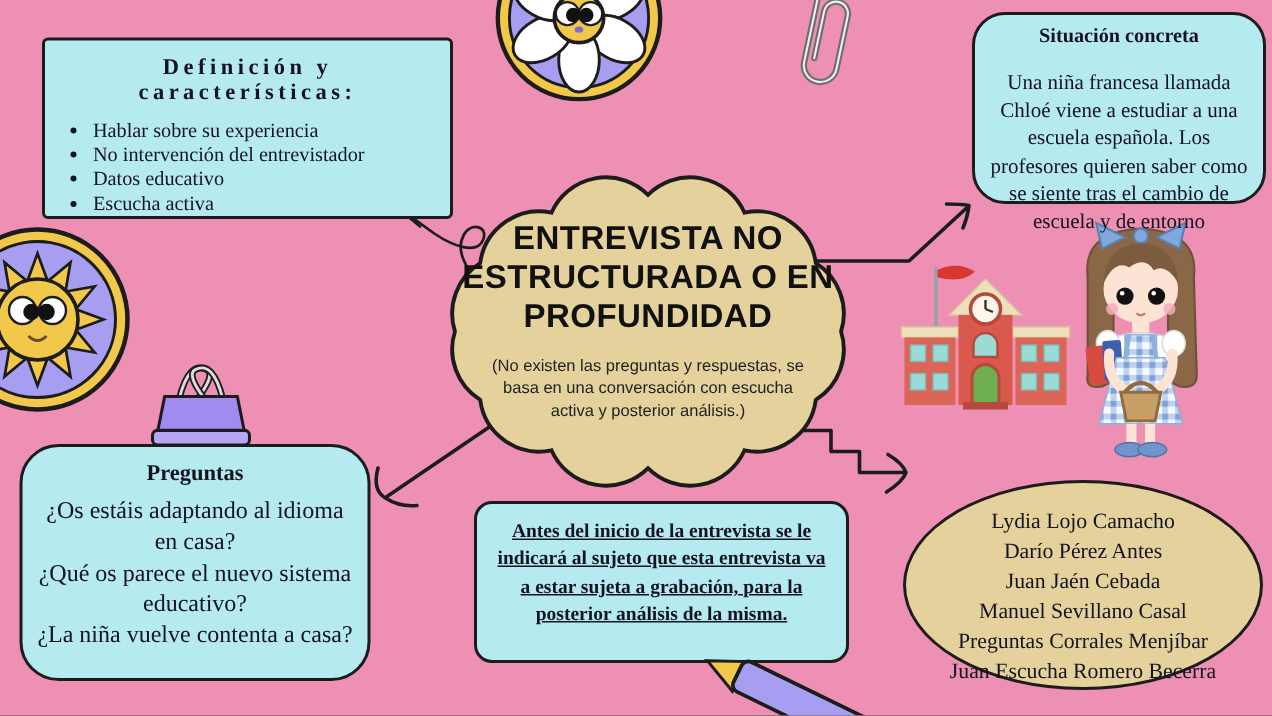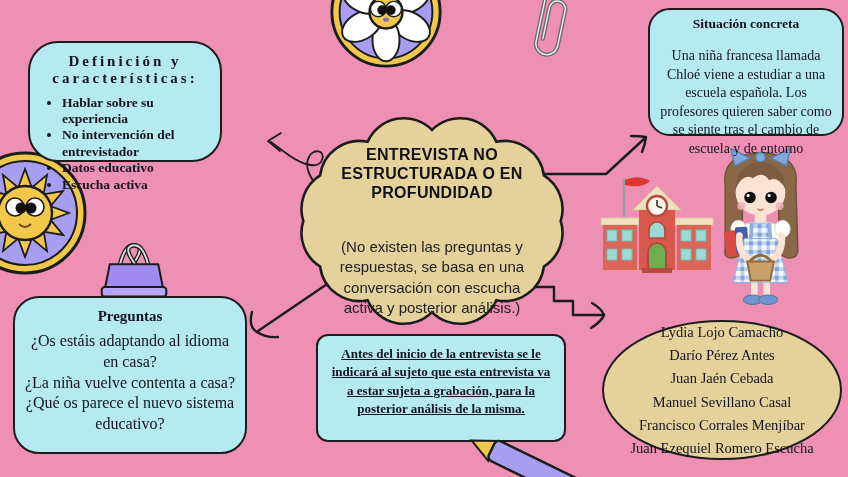--- a/index.html
+++ b/index.html
@@ -9,51 +9,51 @@
     background:#ee8fb4;
     font-family:"Liberation Serif", serif;
     color:#141420;
   }
   .box{
     position:absolute;background:#b5eaf0;border:2.5px solid #1c1c1c;
     box-sizing:border-box;text-align:center;
   }
   .box-title{font-weight:bold;}
   
-  #def-box{left:28px;top:41px;width:194px;height:121px;border-radius:30px;padding:8px 6px 0;}
+  #def-box{left:28px;top:25px;width:274px;height:121px;border-radius:4px;padding:8px 6px 0;}
   #def-box .box-title{font-size:15px;letter-spacing:3px;line-height:1.15;margin-top:2px;}
-  #def-box ul{margin:7px 0 0 0;padding-left:26px;text-align:left;font-weight:bold;}
+  #def-box ul{margin:7px 0 0 0;padding-left:26px;text-align:left;}
   #def-box li{font-size:13.5px;line-height:1.22;}
   
   #sit-box{left:648px;top:8px;width:196px;height:128px;border-radius:22px;padding:6px 6px 0;border-width:2px;}
   #sit-box .box-title{font-size:13.5px;}
   #sit-box .box-body{font-size:14px;line-height:1.33;margin-top:15px;}
   
   #preg-box{left:13px;top:296px;width:234px;height:158px;border-radius:26px;padding:10px 8px 0;}
   #preg-box .box-title{font-size:15px;margin-bottom:6px;}
   #preg-box .question{font-size:16px;line-height:1.3;}
   
   #rec-box{left:316px;top:334px;width:250px;height:108px;border-radius:12px;padding:9px 10px 0;border-width:2px;text-decoration:underline;}
   #rec-box .box-body{font-size:13px;font-weight:bold;line-height:1.42;}
   
   #cloud-wrap{position:absolute;left:296px;top:122px;width:272px;height:198px;}
   #cloud-title{
     position:absolute;left:306px;top:146px;width:252px;text-align:center;
     font-family:"Liberation Sans", sans-serif;font-weight:800;
-    font-size:16px;line-height:1.18;color:#111;letter-spacing:.3px;
+    font-size:22px;line-height:1.18;color:#111;letter-spacing:.3px;
   }
   #cloud-sub{
     position:absolute;left:326px;top:237px;width:212px;text-align:center;
-    font-family:"Liberation Sans", sans-serif;font-size:15px;line-height:1.35;color:#222;
+    font-family:"Liberation Sans", sans-serif;font-size:11px;line-height:1.35;color:#222;
   }
   
   #authors{
     position:absolute;left:602px;top:320px;width:240px;height:140px;
     background:#e4d19c;border:2.5px solid #1c1c1c;border-radius:50%;
-    box-sizing:border-box;display:flex;flex-direction:column;justify-content:space-between;
+    box-sizing:border-box;display:flex;flex-direction:column;justify-content:flex-end;
     text-align:center;
   }
   #authors .name{font-size:14.5px;line-height:1.38;}
   .deco{position:absolute;}
   svg{display:block;overflow:visible;}
 </style>
 </head>
 <body>
 
 <div id="canvas">
@@ -97,35 +97,35 @@
   </div>
 
   <div id="sit-box" class="box" style="z-index:4;">
     <div class="box-title">Situación concreta</div>
     <div class="box-body">Una niña francesa llamada Chloé viene a estudiar a una escuela española. Los profesores quieren saber como se siente tras el cambio de escuela y de entorno</div>
   </div>
 
   <div id="preg-box" class="box" style="z-index:4;">
     <div class="box-title">Preguntas</div>
     <div class="question">¿Os estáis adaptando al idioma en casa?</div>
+    <div class="question">¿Qué os parece el nuevo sistema educativo?</div>
     <div class="question">¿La niña vuelve contenta a casa?</div>
-    <div class="question">¿Qué os parece el nuevo sistema educativo?</div>
   </div>
 
   <div id="rec-box" class="box" style="z-index:4;">
     <div class="box-body">Antes del inicio de la entrevista se le indicará al sujeto que esta entrevista va a estar sujeta a grabación, para la posterior análisis de la misma.</div>
   </div>
 
   <div id="authors" style="z-index:4;">
     <div class="name">Lydia Lojo Camacho</div>
     <div class="name">Darío Pérez Antes</div>
     <div class="name">Juan Jaén Cebada</div>
     <div class="name">Manuel Sevillano Casal</div>
-    <div class="name">Francisco Corrales Menjíbar</div>
-    <div class="name">Juan Ezequiel Romero Escucha</div>
+    <div class="name">Preguntas Corrales Menjíbar</div>
+    <div class="name">Juan Escucha Romero Becerra</div>
   </div>
 
   <svg class="deco" style="left:328px;top:-46px;z-index:2;" width="116" height="116" viewBox="-60 -60 120 120">
     <circle r="56" fill="#f2c84b" stroke="#1c1c1c" stroke-width="3"></circle>
     <circle r="48" fill="#a79ef2" stroke="#1c1c1c" stroke-width="2"></circle>
     <g fill="#ffffff" stroke="#1c1c1c" stroke-width="2">
       <ellipse cx="0" cy="-29" rx="14" ry="22"></ellipse>
       <ellipse cx="0" cy="-29" rx="14" ry="22" transform="rotate(60)"></ellipse>
       <ellipse cx="0" cy="-29" rx="14" ry="22" transform="rotate(120)"></ellipse>
       <ellipse cx="0" cy="-29" rx="14" ry="22" transform="rotate(180)"></ellipse>

